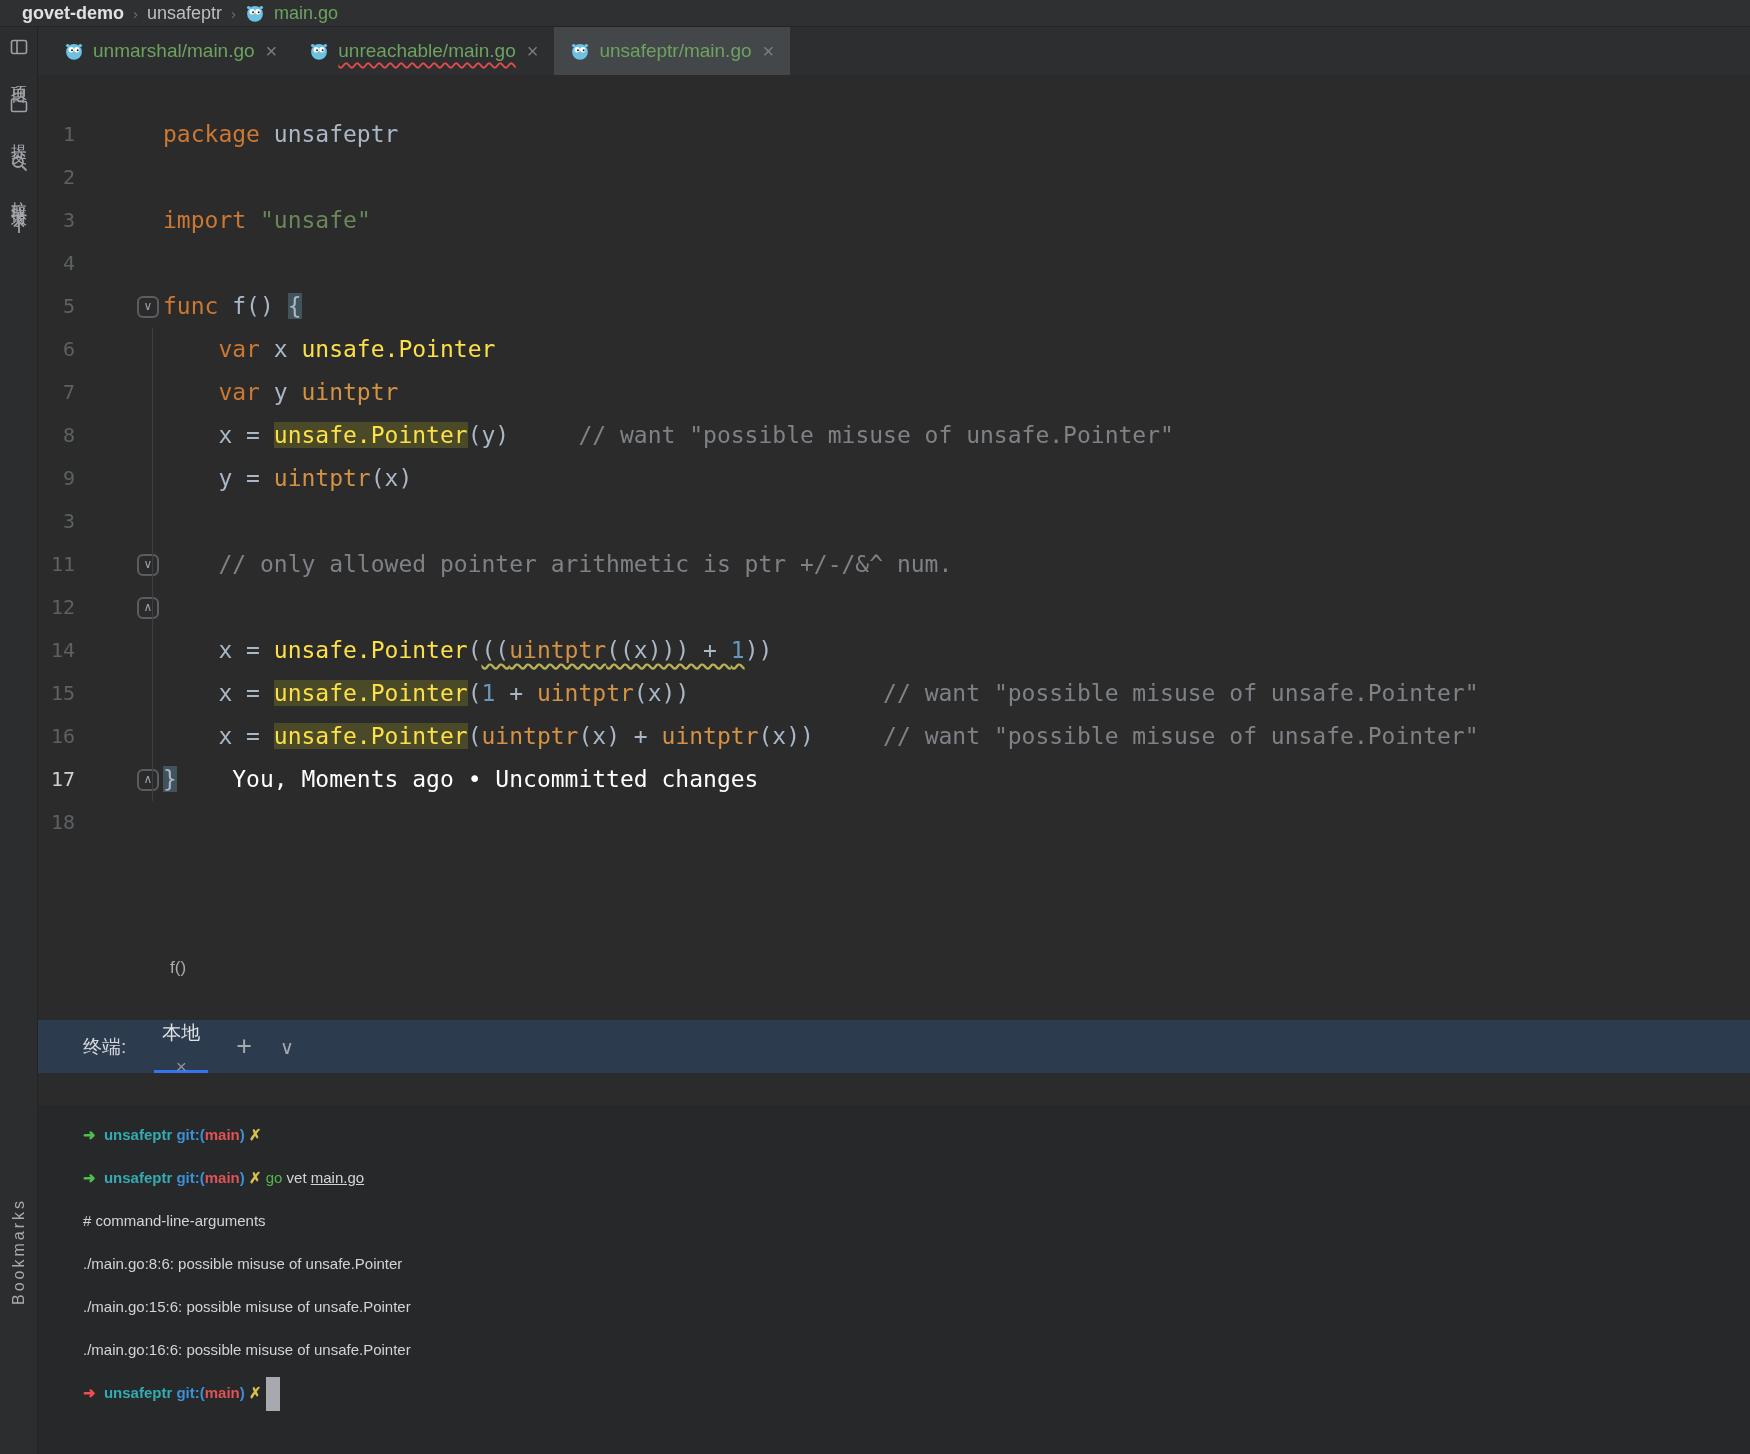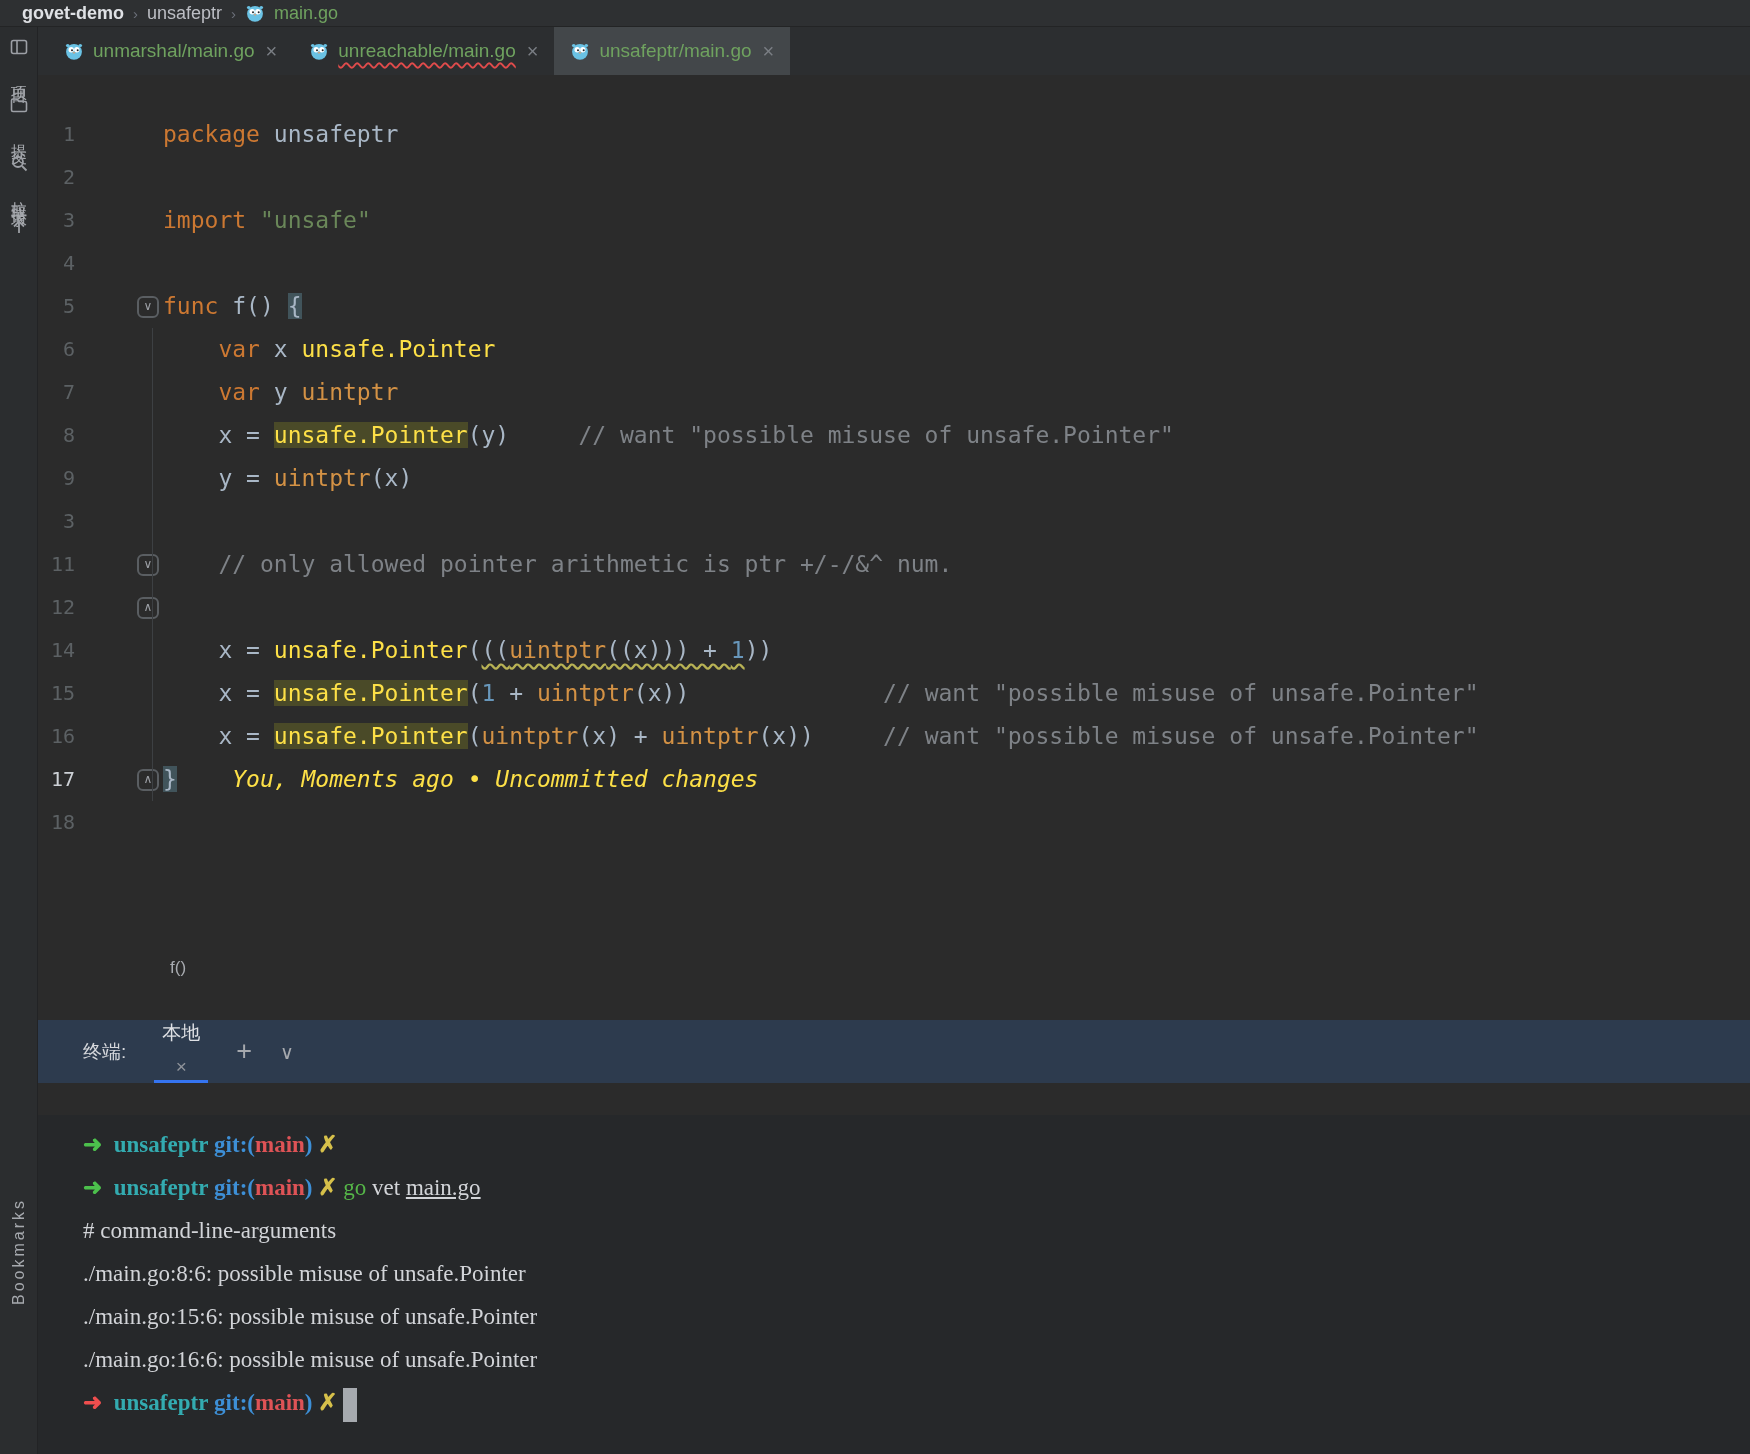--- a/index.html
+++ b/index.html
@@ -57,40 +57,40 @@
   .tok.kw  { color:#CC7832; }
   .tok.typ { color:#fde047; }
   .tok.bi  { color:#D49245; }
   .tok.str { color:#6A8759; }
   .tok.com { color:#7E8287; }
   .tok.num { color:#6897BB; }
   .tok.pl  { color:#A9B7C6; }
   .tok.hl  { background:#4A4A28; }
   .tok.brace { background:#41545B; }
   .tok.wavy { text-decoration:underline wavy #B8B254; text-underline-offset:5px; }
-  .tok.ann { color:#fde047; font-style:italic; }
+  .tok.ann { color:#ffffff; }
   .indent-guide { position:absolute; left:114px; top:221px; width:1px; height:473px; background:#3d4043; }
   .editor-crumb { margin-top:auto; height:40px; display:flex; align-items:center;
                   padding-left:132px; color:#A8ABB0; font-size:17px;
                   font-family:"Liberation Sans", sans-serif; }
 
   
-  .termbar { height:63px; background:#2D3B4E; display:flex; align-items:center;
+  .termbar { height:53px; background:#2D3B4E; display:flex; align-items:center;
              padding-left:45px; gap:28px; flex:none; }
   .term-title { color:#D5D7DB; font-size:19px; }
   .term-tab { height:100%; display:flex; align-items:center; gap:10px; padding:0 8px;
               color:#DFE1E5; font-size:19px; border-bottom:3px solid #3574F0;flex-direction:column; }
   .term-close { color:#8F939A; font-size:19px; }
   .term-plus { color:#A6A9AE; font-size:27px; font-weight:300; }
   .term-chev { color:#A6A9AE; font-size:19px; font-family:"DejaVu Sans", sans-serif; }
 
   
   .terminal { flex:1; background:#26282a; padding:8px 0 0 45px;
-              font-family:Liberation Serif, serif;
-              font-size:23px; line-height:43px; color:#D2D4D8; white-space:pre; }
+              font-family:Liberation Sans, sans-serif;
+              font-size:15px; line-height:43px; color:#D2D4D8; white-space:pre; }
   .term-line { height:43px; }
   .t.ag { color:#4CC04C; font-weight:bold; }
   .t.ar { color:#EF4E4E; font-weight:bold; }
   .t.cy { color:#33ABB0; font-weight:bold; }
   .t.bl { color:#3D8FD6; font-weight:bold; }
   .t.rd { color:#DE5356; font-weight:bold; }
   .t.yl { color:#D6C04A; font-weight:bold; }
   .t.grn { color:#55B648; }
   .t.und { text-decoration:underline; }
   .t.cursor { background:#A6AAAF; color:transparent; display:inline-block; width:14px; height:34px; vertical-align:middle; }

